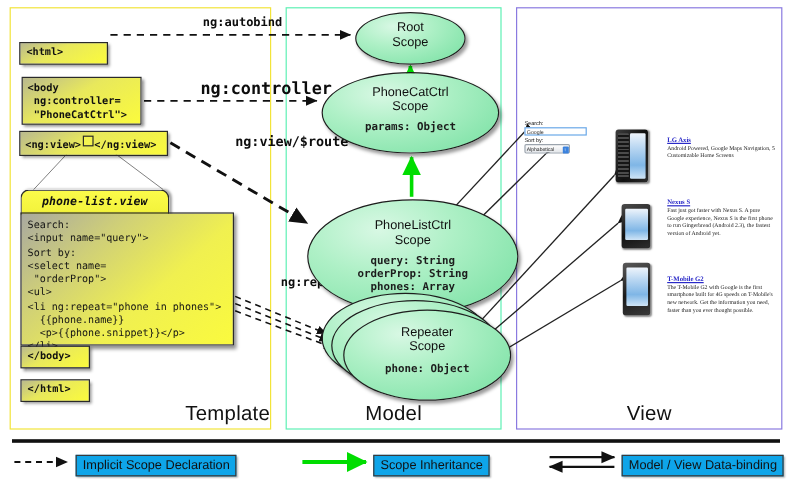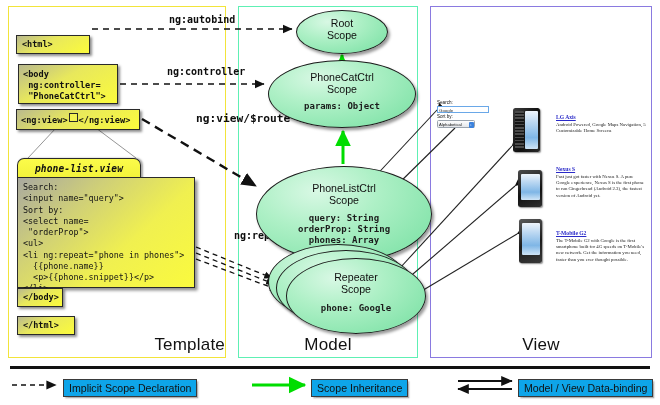--- a/index.html
+++ b/index.html
@@ -21,21 +21,21 @@
         background:linear-gradient(150deg,#b9b98f 0%,#e8e85c 42%,#fbfb3c 100%);
         box-shadow:2px 2px 2.5px rgba(0,0,0,.45);
         font-family:"DejaVu Sans Mono","Liberation Mono",monospace;
         font-weight:bold;color:#101010;line-height:1.28;}
   #box-html{left:16px;top:20px;width:74px;height:19px;font-size:8.5px;
         padding:3px 0 0 5px;margin-top:15px;}
   #box-body{left:18px;top:64px;width:100px;height:40px;font-size:8.6px;
         padding:4px 0 0 4px;}
   #box-ngview{left:16px;top:109px;width:124px;height:21px;font-size:8.6px;
         padding:3px 0 0 4px;white-space:nowrap;}
-  #box-bodyclose{left:17px;top:288px;width:46px;height:19px;font-size:8.5px;padding:3px 0 0 5px;}
+  #box-bodyclose{left:17px;top:288px;width:58px;height:19px;font-size:8.5px;padding:3px 0 0 5px;}
   #box-htmlclose{left:17px;top:316px;width:58px;height:19px;font-size:8.5px;padding:3px 0 0 5px;}
   .ngview-sq{display:inline-block;width:7px;height:7px;border:1.2px solid #2a2a2a;
         background:#f3f350;vertical-align:1px;margin:0 1px;}
 
   
   #note-wrap{position:absolute;left:17px;top:158px;width:178px;height:130px;}
   #note-tab{position:absolute;left:0;top:0;width:122px;height:20px;
         border:1.3px solid #2a2a2a;border-bottom:none;border-radius:7px 7px 0 0;
         background:linear-gradient(180deg,#fbfb4a,#f2f23a);
         box-shadow:1.5px 0 2px rgba(0,0,0,.35);
@@ -68,21 +68,21 @@
   #rep3{transform:translate(0px,0px);}
   #rep2{transform:translate(8px,6px);}
   #rep1{left:auto !important;width:140px;height:76px;transform:translate(18px,14px);padding-top:13px;}
   #rep1 .pr{margin-top:7px;}
 
   
   #wires{position:absolute;left:0;top:0;width:660px;height:405px;overflow:visible;}
   .lbl{position:absolute;font-family:"DejaVu Sans Mono","Liberation Mono",monospace;
         font-weight:bold;color:#0d0d0d;white-space:nowrap;padding-left:24px;}
   #lbl-autobind{left:145px;top:14px;font-size:10px;}
-  #lbl-controller{left:143px;top:66px;font-size:10px;}
+  #lbl-controller{left:143px;top:66px;font-size:14px;}
   #lbl-route{left:172px;top:112px;font-size:11.2px;}
   #lbl-repeat{left:210px;top:230px;font-size:10px;}
 
   
   #vsearch{position:absolute;left:437px;top:100px;width:58px;
         font-family:"Liberation Sans",sans-serif;color:#111;}
   #vsearch .cap{font-size:4.6px;line-height:6px;}
   #vsearch .tf{width:52px;height:7px;border:0.8px solid #6aa8e8;background:#fff;
         font-size:4.4px;color:#333;padding:0 1px;line-height:7px;box-sizing:border-box;}
   #vsearch .sel{width:38px;height:7.5px;border:0.8px solid #9aa3ad;border-radius:1.5px;
@@ -228,21 +228,21 @@
 orderProp: String
 phones: Array</div>
   </div>
 
   <div id="rep-stack">
     <div class="ell" id="rep3"></div>
     <div class="ell" id="rep2"></div>
     <div class="ell" id="rep1">
       <div class="nm">Repeater</div>
       <div class="nm">Scope</div>
-      <div class="pr">phone: Google</div>
+      <div class="pr">phone: Object</div>
     </div>
   </div>
 
   <div id="vsearch">
     <div class="cap">Search:</div>
     <div class="tf">Google</div>
     <div class="cap" style="margin-top:1px">Sort by:</div>
     <div class="sel">
       <span>Alphabetical</span>
       <span class="arw">↕</span>

